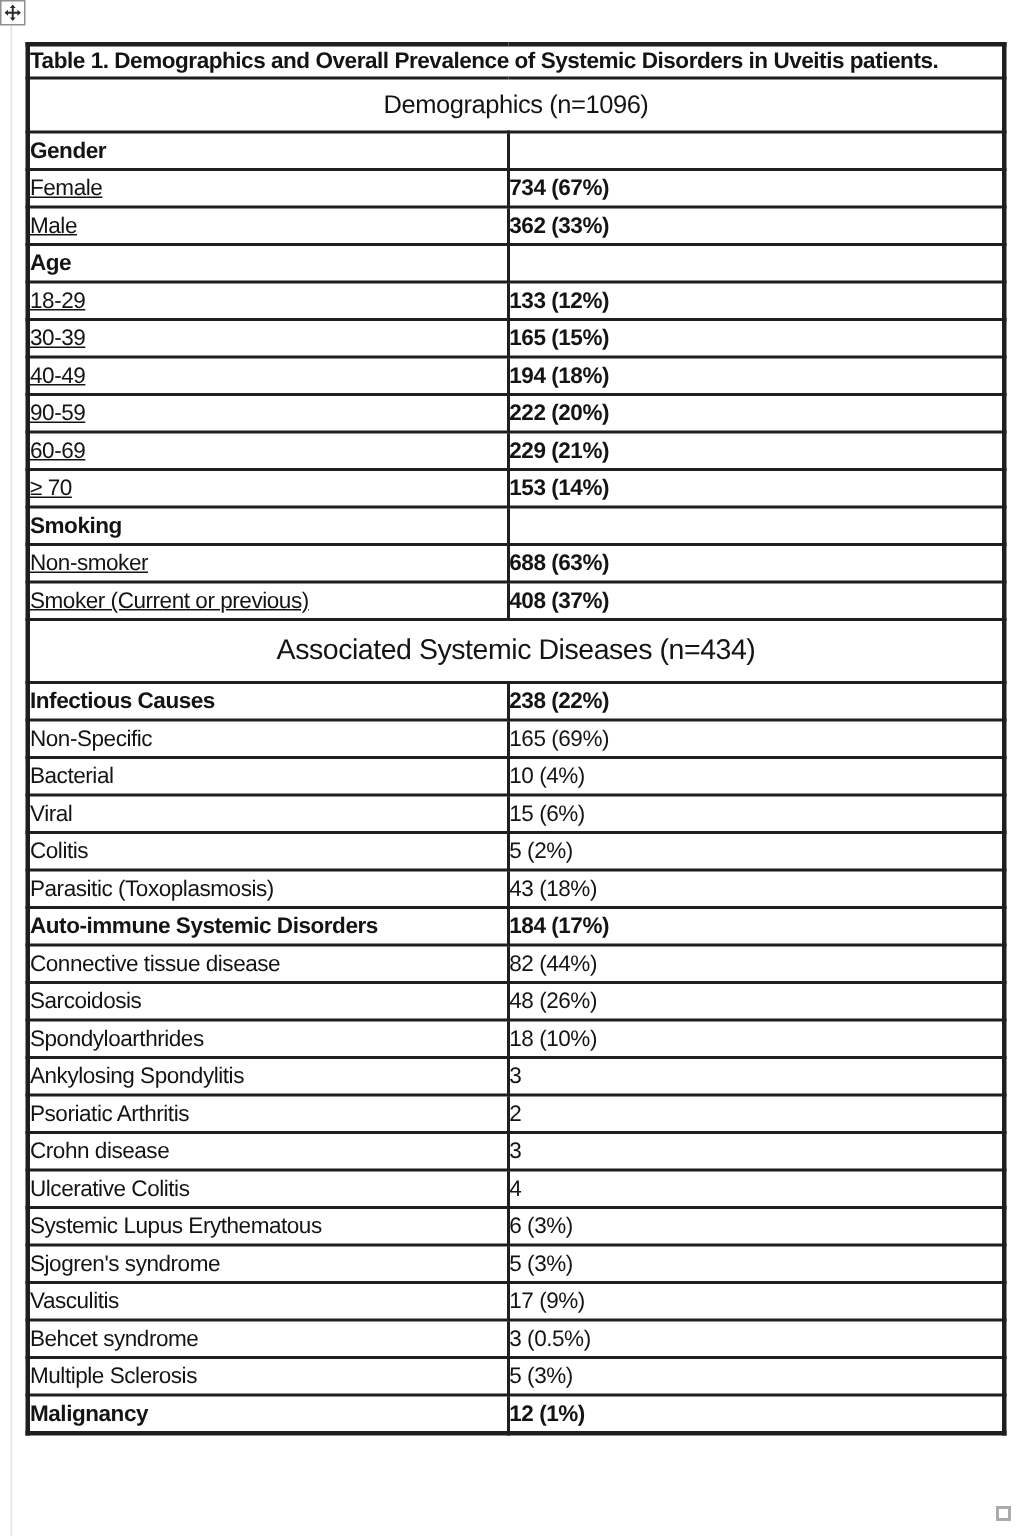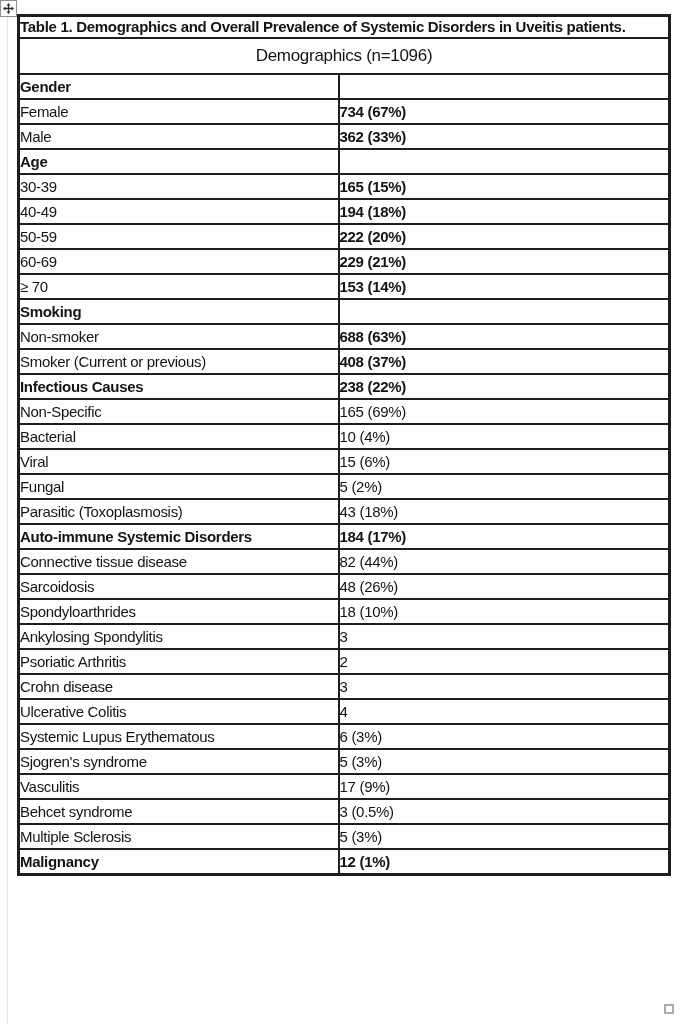--- a/index.html
+++ b/index.html
@@ -19,21 +19,21 @@
     position:absolute;left:0;top:0;width:15px;height:15px;
     border:1px solid #8f8f8f;background:#fdfdfd;
     display:flex;align-items:center;justify-content:center;
     box-sizing:content-box;
   }
   .resize-handle{
     position:absolute;left:664px;top:1004px;width:10px;height:10px;
     border:2px solid #ababab;background:#ffffff;box-sizing:border-box;
   }
   table.uveitis{
-    position:absolute;left:17px;top:14px;width:651px;
+    position:absolute;left:17px;top:28px;width:651px;
     border-collapse:collapse;table-layout:fixed;
     border:3px solid #1f1f1f;
   }
   table.uveitis td{
     border:2px solid #1f1f1f;
     padding:0;
     vertical-align:middle;
     font-size:15px;
     letter-spacing:-0.3px;
     color:#141414;
@@ -49,21 +49,21 @@
     text-align-last:left;
     white-space:normal;
     letter-spacing:-0.2px;
   }
   td.header-cell{text-align:center;font-weight:normal;}
   td.header-cell.md{font-size:17px;height:34px;}
   td.header-cell.lg{font-size:19px;height:40px;}
   td.label-cell,td.value-cell{height:23px;}
   .b{font-weight:bold;}
   .ll0{padding-left:9px;margin-left:48px;}
-  .ll1{padding-left:27px;}
+  .ll1{padding-left:27px;text-decoration:underline;}
   .ll2{padding-left:83px;}
   .ll3{padding-left:120px;}
   .vl0{padding-left:26px;}
   .vl1{padding-left:85px;}
   .vl2{padding-left:142px;}
 </style>
 </head>
 <body>
 
 <div class="margin-line"></div>
@@ -98,29 +98,33 @@
       </tr>
       <tr>
         <td class="label-cell ll1"><span>Male</span></td>
         <td class="value-cell vl0 b"><span>362 (33%)</span></td>
       </tr>
       <tr>
         <td class="label-cell ll0 b"><span>Age</span></td>
         <td class="value-cell vl0 b"><span></span></td>
       </tr>
       <tr>
+        <td class="label-cell ll1"><span>18-29</span></td>
+        <td class="value-cell vl0 b"><span>133 (12%)</span></td>
+      </tr>
+      <tr>
         <td class="label-cell ll1"><span>30-39</span></td>
         <td class="value-cell vl0 b"><span>165 (15%)</span></td>
       </tr>
       <tr>
         <td class="label-cell ll1"><span>40-49</span></td>
         <td class="value-cell vl0 b"><span>194 (18%)</span></td>
       </tr>
       <tr>
-        <td class="label-cell ll1"><span>50-59</span></td>
+        <td class="label-cell ll1"><span>90-59</span></td>
         <td class="value-cell vl0 b"><span>222 (20%)</span></td>
       </tr>
       <tr>
         <td class="label-cell ll1"><span>60-69</span></td>
         <td class="value-cell vl0 b"><span>229 (21%)</span></td>
       </tr>
       <tr>
         <td class="label-cell ll1"><span>≥ 70</span></td>
         <td class="value-cell vl0 b"><span>153 (14%)</span></td>
       </tr>
@@ -130,37 +134,40 @@
       </tr>
       <tr>
         <td class="label-cell ll1"><span>Non-smoker</span></td>
         <td class="value-cell vl0 b"><span>688 (63%)</span></td>
       </tr>
       <tr>
         <td class="label-cell ll1"><span>Smoker (Current or previous)</span></td>
         <td class="value-cell vl0 b"><span>408 (37%)</span></td>
       </tr>
       <tr>
+        <td colspan="2" class="header-cell lg"><span>Associated Systemic Diseases (n=434)</span></td>
+      </tr>
+      <tr>
         <td class="label-cell ll0 b"><span>Infectious Causes</span></td>
         <td class="value-cell vl0 b"><span>238 (22%)</span></td>
       </tr>
       <tr>
         <td class="label-cell ll2"><span>Non-Specific</span></td>
         <td class="value-cell vl1"><span>165 (69%)</span></td>
       </tr>
       <tr>
         <td class="label-cell ll2"><span>Bacterial</span></td>
         <td class="value-cell vl1"><span>10 (4%)</span></td>
       </tr>
       <tr>
         <td class="label-cell ll2"><span>Viral</span></td>
         <td class="value-cell vl1"><span>15 (6%)</span></td>
       </tr>
       <tr>
-        <td class="label-cell ll2"><span>Fungal</span></td>
+        <td class="label-cell ll2"><span>Colitis</span></td>
         <td class="value-cell vl1"><span>5 (2%)</span></td>
       </tr>
       <tr>
         <td class="label-cell ll2"><span>Parasitic (Toxoplasmosis)</span></td>
         <td class="value-cell vl1"><span>43 (18%)</span></td>
       </tr>
       <tr>
         <td class="label-cell ll0 b"><span>Auto-immune Systemic Disorders</span></td>
         <td class="value-cell vl0 b"><span>184 (17%)</span></td>
       </tr>

